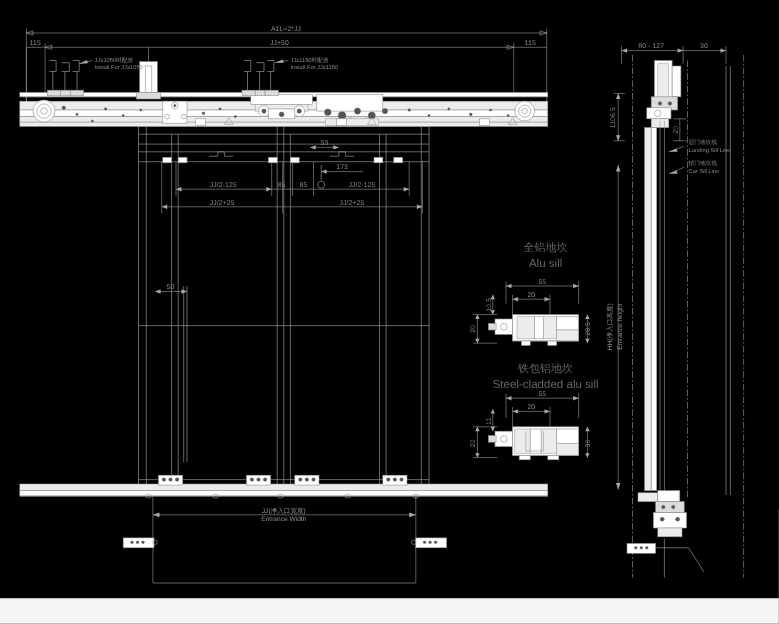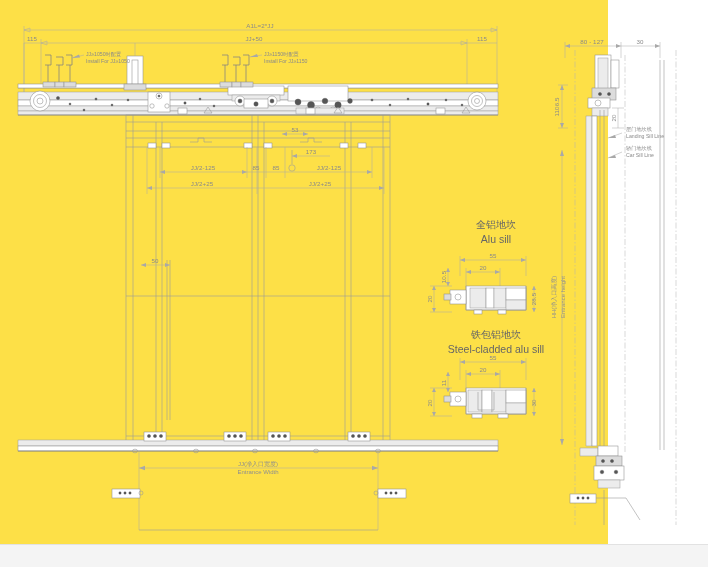--- a/index.html
+++ b/index.html
@@ -1,19 +1,19 @@
 <!DOCTYPE html>
 <html><head>
 <meta charset="utf-8">
 <title>Elevator Door Assembly Drawing</title>
 <style>
   html,body{margin:0;padding:0;background:#ffffff;}
   body{width:708px;height:567px;position:relative;overflow:hidden;
        font-family:"Liberation Sans","DejaVu Sans",sans-serif;color:#6b6b6b;}
-  #sheet{position:absolute;left:0;top:0;width:608px;height:567px;background:#fde047;text-align:right;}
+  #sheet{position:absolute;left:0;top:0;width:708px;height:567px;background:#000000;text-align:right;}
   svg{position:absolute;left:0;top:0;}
   .dimtxt{font-size:6.2px;fill:#8a8a8a;font-family:"Liberation Sans",sans-serif;letter-spacing:.1px;}
   .dimtxt2{font-size:6px;fill:#8f8f8f;font-family:"Liberation Sans",sans-serif;}
   .callout{font-size:5.2px;fill:#8a8a8a;font-family:"Liberation Sans",sans-serif;}
   .ttl-cn{font-size:10px;fill:#666;font-family:"DejaVu Sans",sans-serif;}
   .ttl-en{font-size:10.5px;fill:#666;font-family:"Liberation Sans",sans-serif;}
   .ln{stroke:#9a9a9a;stroke-width:.6;fill:none;}
   .ln2{stroke:#808080;stroke-width:.75;fill:none;}
   .dim{stroke:#a8a8a8;stroke-width:.5;fill:none;}
   .ctr{stroke:#b0b0b0;stroke-width:.5;fill:none;stroke-dasharray:6 2 1.5 2;}

